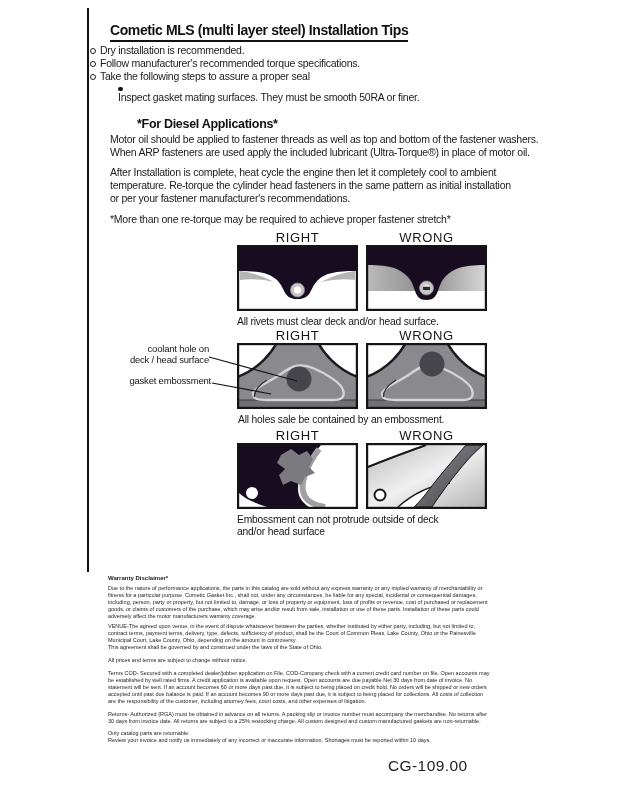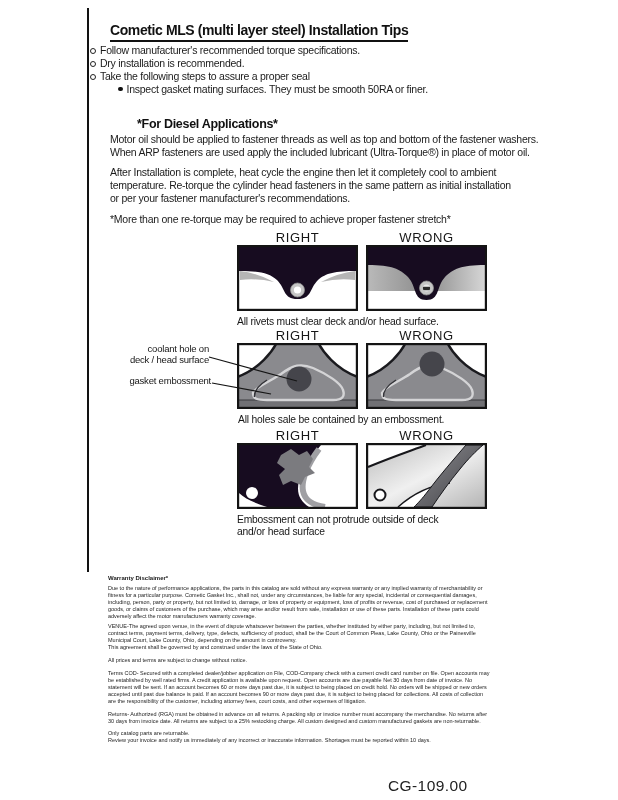--- a/index.html
+++ b/index.html
@@ -25,45 +25,45 @@
 
   .dw-header{font-size:13px;letter-spacing:0.6px;color:#161616;text-align:center;width:121px;}
   .dbox{width:121px;height:66px;}
   .caption{font-size:10.3px;letter-spacing:-0.2px;color:#161616;line-height:12px;}
 
   .callout{font-size:9.5px;letter-spacing:-0.2px;line-height:10.5px;color:#161616;text-align:right;}
 
   .legal{font-size:5.5px;line-height:7px;letter-spacing:0;color:#242424;width:430px;}
   .legal-head{font-size:6px;font-weight:bold;color:#1a1a1a;}
 
-  .pagenum{left:388px;top:757px;font-size:15.5px;letter-spacing:0.4px;color:#222;margin-top:20px;}
+  .pagenum{left:388px;top:757px;font-size:15.5px;letter-spacing:0.4px;color:#222;}
 </style>
 </head>
 <body>
 
 <div class="page">
 
   <div class="abs left-rule"></div>
 
   <div class="abs title">Cometic MLS (multi layer steel) Installation Tips</div>
 
   <div class="abs body-txt" style="left:90px;top:44px;">
     <div class="bullet-row">
       <span class="o-marker"></span>
-      <span>Follow manufacturer's recommended torque specifications.</span>
+      <span>Dry installation is recommended.</span>
     </div>
     <div class="bullet-row">
       <span class="o-marker"></span>
-      <span>Dry installation is recommended.</span>
+      <span>Follow manufacturer's recommended torque specifications.</span>
     </div>
     <div class="bullet-row">
       <span class="o-marker"></span>
       <span>Take the following steps to assure a proper seal</span>
     </div>
-    <div class="bullet-row" style="margin-left:28px;">
+    <div class="bullet-row" style="margin-left:28px;flex-direction:column;">
       <span class="dot-marker"></span>
       <span>Inspect gasket mating surfaces.  They must be smooth 50RA or finer.</span>
     </div>
   </div>
 
   <div class="abs diesel-head">*For Diesel Applications*</div>
   <div class="abs body-txt preline" style="left:110px;top:166px;">After Installation is complete, heat cycle the engine then let it completely cool to ambient
 temperature. Re-torque the cylinder head fasteners in the same pattern as initial installation
 or per your fastener manufacturer's recommendations.</div>
   <div class="abs body-txt preline" style="left:110px;top:133px;">Motor oil should be applied to fastener threads as well as top and bottom of the fastener washers.

